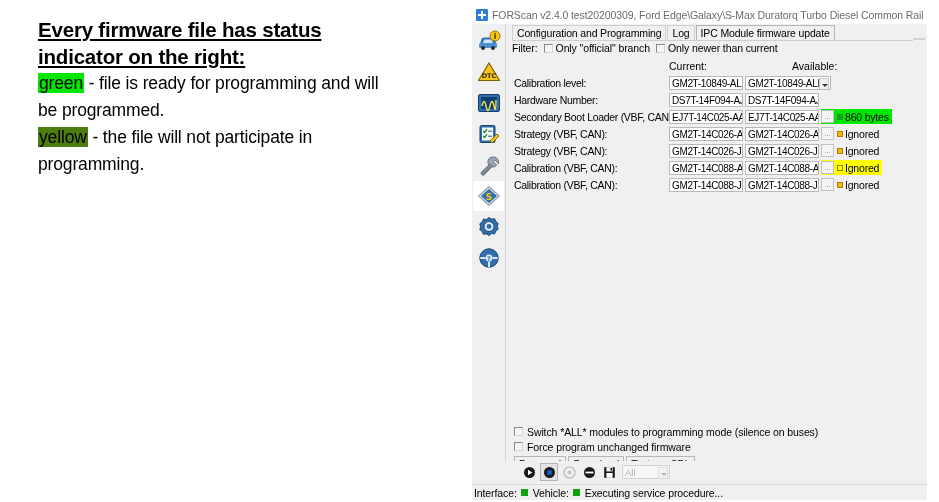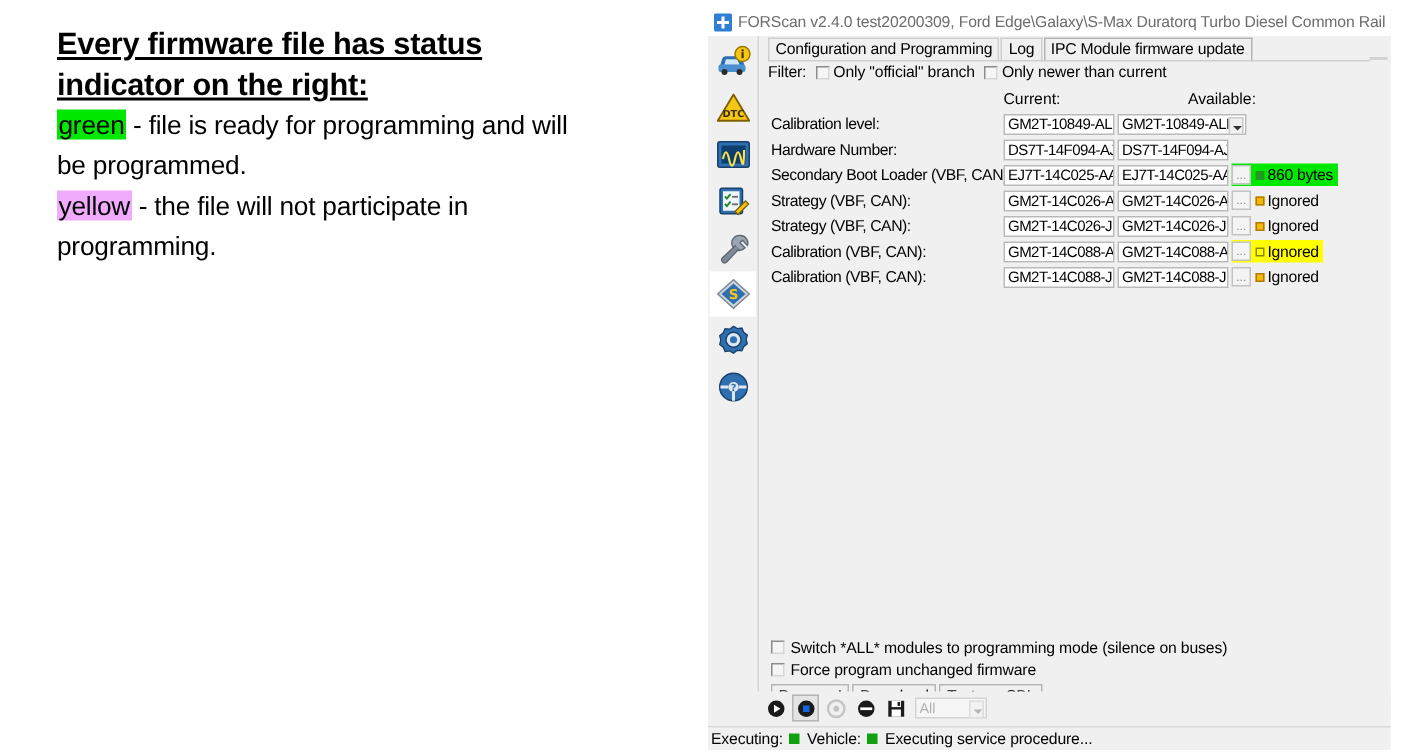--- a/index.html
+++ b/index.html
@@ -6,21 +6,21 @@
   body{width:939px;height:502px;overflow:hidden;position:relative;
        font-family:"Liberation Sans",sans-serif;color:#000;}
 
   
   #explainer{position:absolute;left:38px;top:16px;width:420px;}
   .head-line{font-size:20.5px;font-weight:bold;letter-spacing:-0.2px;
              text-decoration:underline;line-height:27px;white-space:nowrap;}
   .body-line{font-size:17.5px;line-height:27px;letter-spacing:-0.15px;white-space:nowrap;}
   .hl{font-weight:normal;padding:0 1px;}
   .hl-green{background:#00e800;}
-  .hl-yellow{background:#f0abfc;}
+  .hl-yellow{background:#4d7c0f;}
   .hl-red{background:#fe0000;}
 
   
   #app{position:absolute;left:472px;top:6px;width:455px;height:490px;
        background:#f0f0f0;}
   #titlebar{height:18px;background:#ffffff;display:flex;align-items:center;
             padding-left:4px;overflow:hidden;}
   .app-icon{width:12px;height:12px;background:#2f7fd4;border-radius:1px;
             position:relative;flex:0 0 auto;margin-right:4px;}
   .app-icon:before,.app-icon:after{content:"";position:absolute;background:#fff;}
@@ -98,21 +98,21 @@
   .optline .cb{margin-left:0;margin-right:4px;}
   #btnrow{display:flex;margin-top:2px;}
   .pbtn{font-size:10.5px;border:1px solid #b6b6b6;background:#f0f0f0;
         padding:1px 4px;margin-right:2px;line-height:13px;white-space:nowrap;
         letter-spacing:-0.1px;}
 
   #panel-sep{position:absolute;left:0;right:0;top:444px;height:1px;background:#d9d9d9;}
 
   
   #toolbar{position:absolute;left:0;top:455px;width:455px;height:22px;background:#f0f0f0;
-           display:flex;align-items:center;padding-left:36px;box-sizing:border-box;}
+           display:flex;align-items:center;padding-left:48px;box-sizing:border-box;}
   .tb{width:16px;height:16px;border:1px solid transparent;margin-right:2px;
       display:flex;align-items:center;justify-content:center;background:#f0f0f0;}
   .tb.pressed{border-color:#b5b5b5;background:#e4e4e4;}
   .tb svg{display:block;}
   .tb-combo{width:48px;height:14px;border:1px solid #d2d2d2;background:#f6f6f6;
             font-size:9.5px;color:#b0b0b0;line-height:13px;padding-left:2px;
             box-sizing:border-box;position:relative;margin-left:2px;}
   .tb-combo .combo-arrow{background:#f2f2f2;border-color:#dcdcdc;}
   .tb-combo .combo-arrow:after{border-top-color:#b5b5b5;}
 
@@ -395,20 +395,20 @@
           </svg>
         </span>
     </div>
     <div class="tb-combo">
       <span>All</span>
       <span class="combo-arrow"></span>
     </div>
   </div>
 
   <div id="statusbar">
-    <span>Executing:</span>
+    <span>Interface:</span>
     <span class="led"></span>
     <span>Vehicle:</span>
     <span class="led"></span>
     <span>Executing service procedure...</span>
   </div>
 
 </div>
 
 </body></html>

